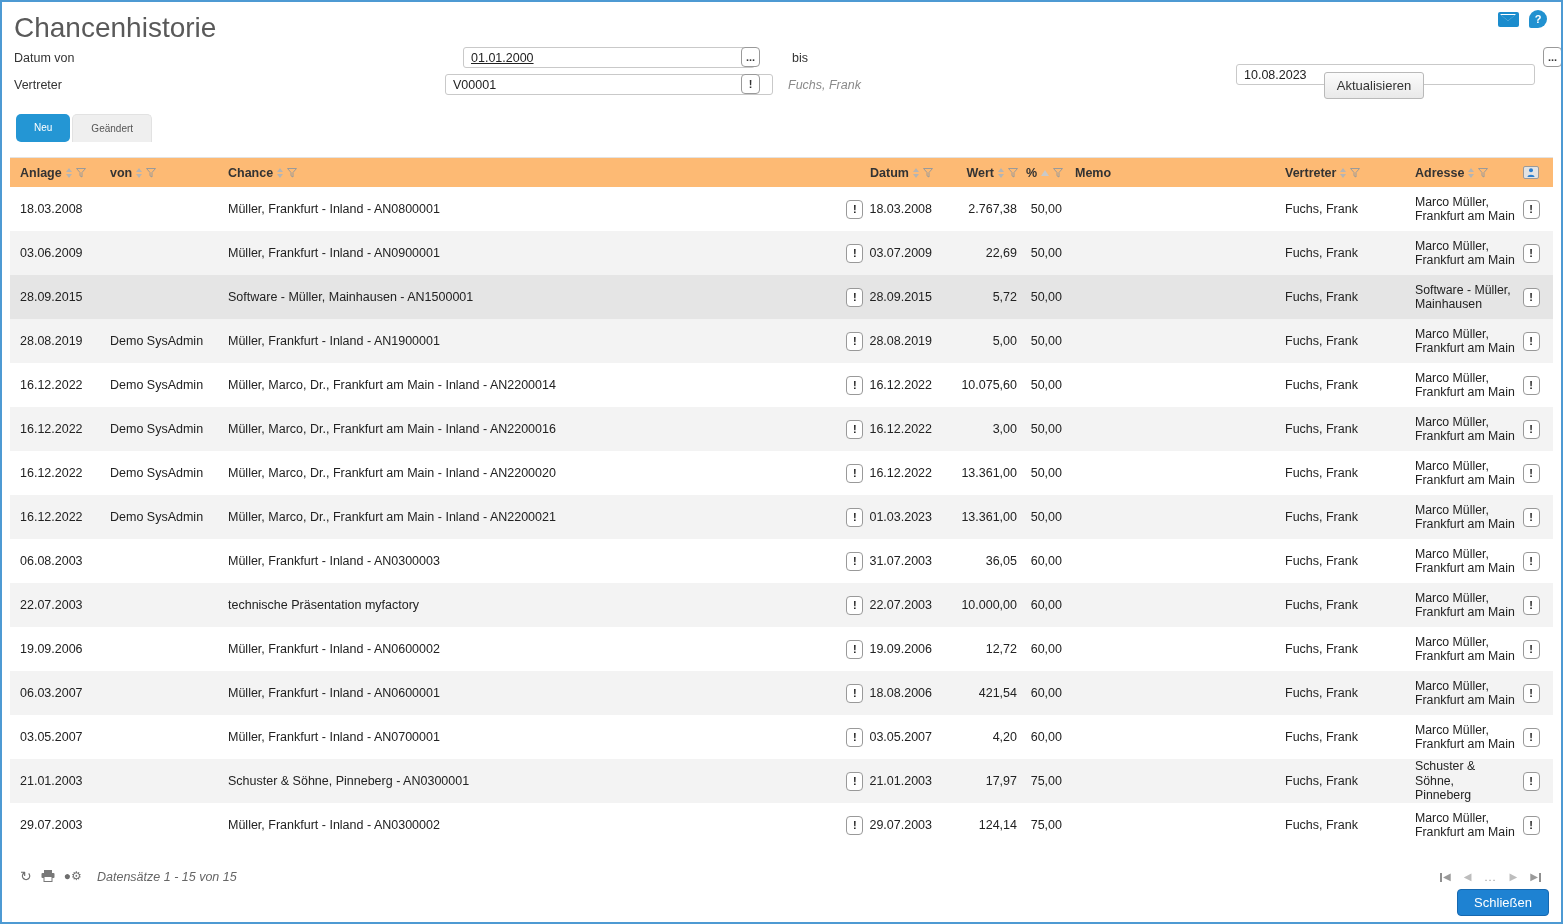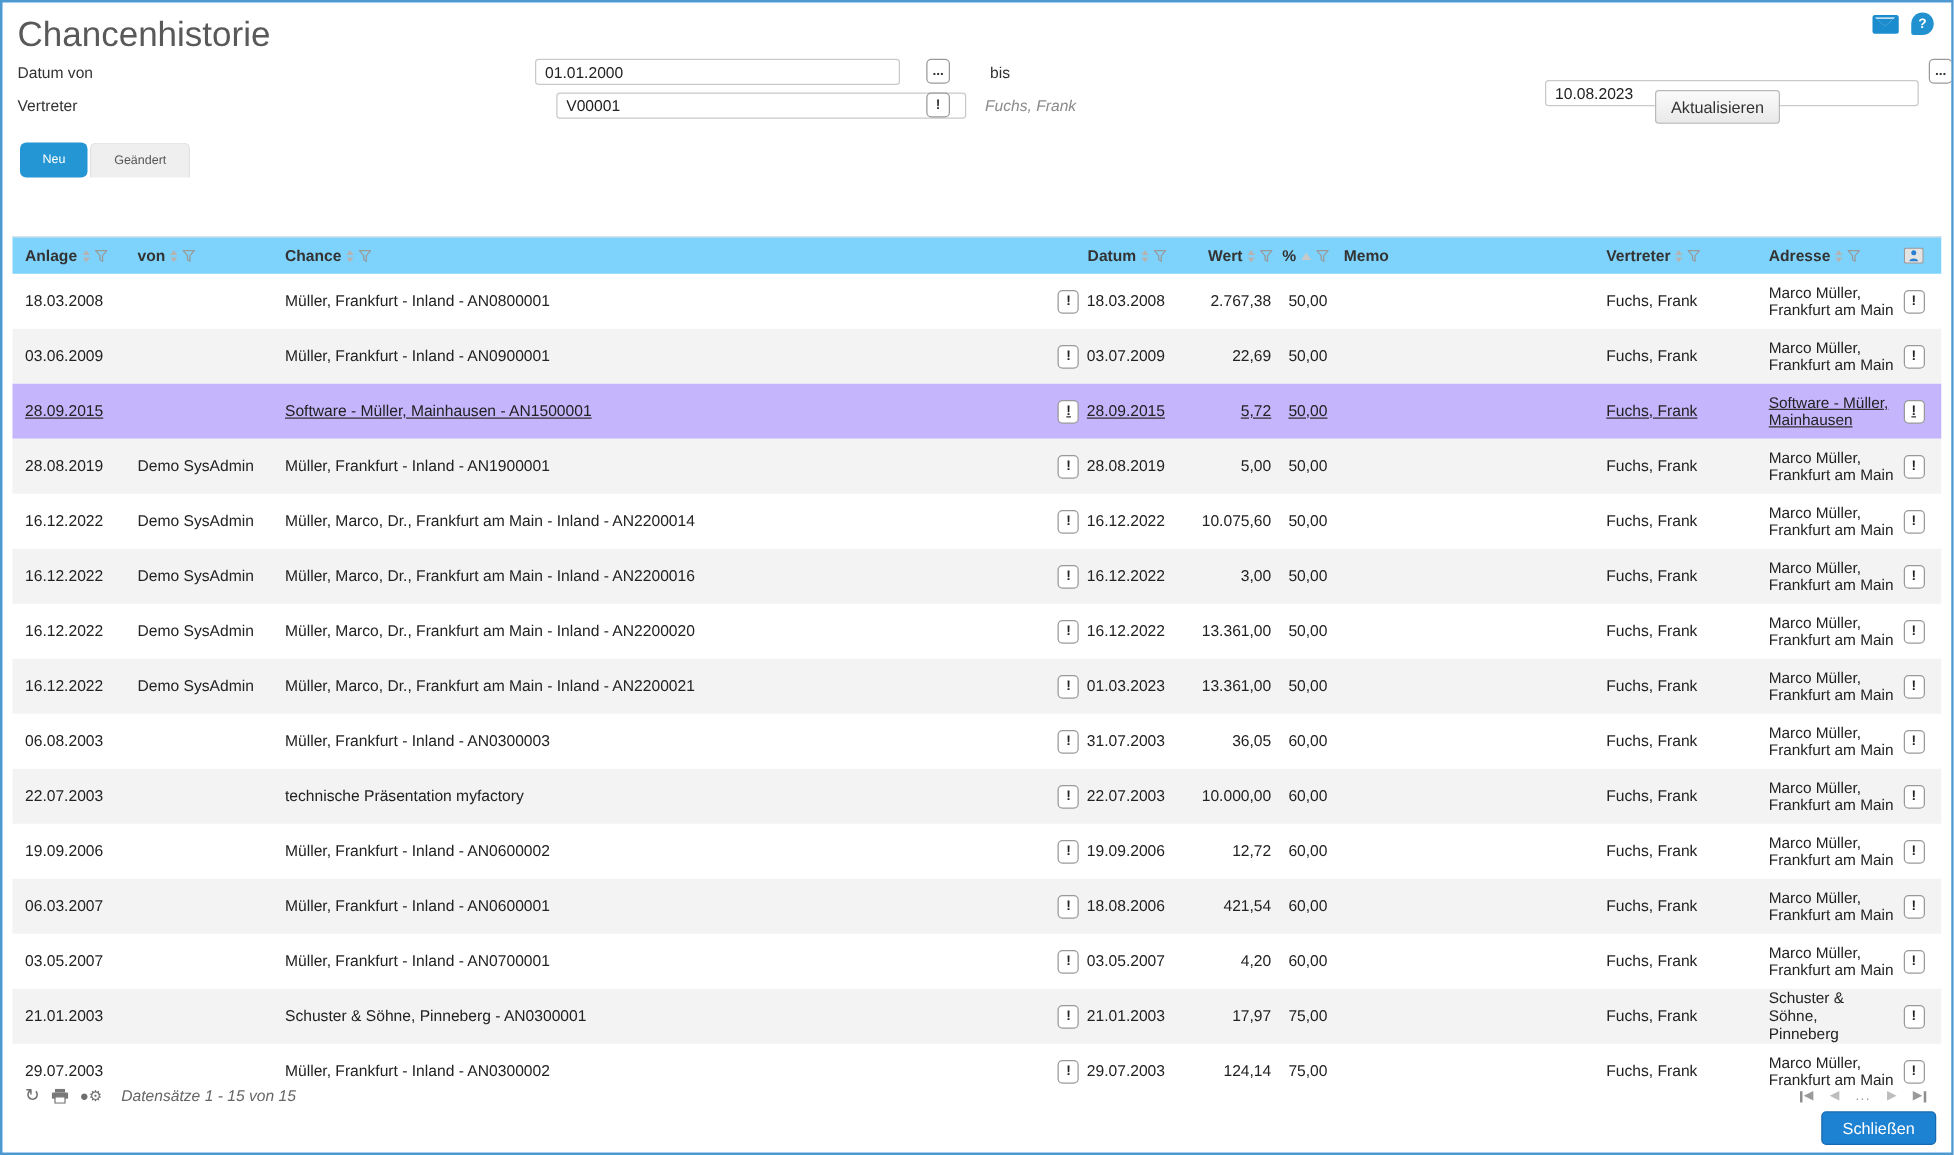--- a/index.html
+++ b/index.html
@@ -40,21 +40,21 @@
   .flabel { position:absolute; color:#333; }
   .lbl-datum-von { left:12px; top:5px; }
   .lbl-bis { left:790px; top:5px; }
   .lbl-vertreter { left:12px; top:32px; }
   .vertreter-name { position:absolute; left:786px; top:32px; color:#8a8a8a; font-style:italic; }
 
   input.txt {
     position:absolute; height:21px; border:1px solid #c9c9c9; border-radius:3px;
     font-family:inherit; font-size:12.5px; color:#222; padding:0 7px; outline:none;
   }
-  .inp-datum-von { left:426px; top:1px; width:292px; }
+  .inp-datum-von { left:461px; top:1px; width:292px;text-decoration:underline; }
   .inp-bis { left:1188px; top:18px; width:299px;margin-left:46px; }
   .inp-vertreter { left:443px; top:28px; width:328px; }
 
   .mini-btn {
     position:absolute; width:19px; height:20px; background:#fff;
     border:1px solid #9a9a9a; border-radius:4px; font-size:11px; font-weight:bold;
     color:#333; text-align:center; line-height:17px; cursor:pointer; font-family:inherit; padding:0;
   }
   .dots1 { left:739px; top:1px; }
   .dots2 { left:1541px; top:1px; }
@@ -74,37 +74,37 @@
   }
   .tab.active { background:#2496d4; color:#fff; border-radius:5px; }
   .tab.inactive { background:#efefef; color:#555; border:1px solid #e2e2e2; border-bottom:none; margin-left:2px; }
 
   
   .table { position:absolute; left:8px; top:155px; width:1543px; }
   .thead, .trow {
     display:grid;
     grid-template-columns:90px 118px 617px 100px 85px 45px 210px 130px 112px 28px;
   }
-  .thead { background:#7dd3fc; height:30px; border-top:1px solid #e3e3e3;margin-top:32px; }
+  .thead { background:#fdba74; height:30px; border-top:1px solid #e3e3e3; }
   .hcell {
     display:flex; align-items:center; gap:4px; font-weight:bold; font-size:12.5px;
     color:#333; padding-left:10px; cursor:pointer; overflow:hidden;
   }
   .hcell.right { justify-content:flex-end; padding-left:0; padding-right:2px; }
   .hcell.icon-col { justify-content:center; padding:0; }
 
   .sort-both { display:inline-flex; flex-direction:column; align-items:center; gap:2px; cursor:pointer; }
   .sort-both .up { width:0; height:0; border-left:3.5px solid transparent; border-right:3.5px solid transparent; border-bottom:4px solid #b4b4b4; }
   .sort-both .down { width:0; height:0; border-left:3.5px solid transparent; border-right:3.5px solid transparent; border-top:4px solid #b4b4b4; }
   .sort-asc { width:0; height:0; border-left:4.5px solid transparent; border-right:4.5px solid transparent; border-bottom:6px solid #c9c9c9; cursor:pointer; }
   .funnel { display:inline-flex; cursor:pointer; }
 
   .trow { height:44px; font-size:12.5px; cursor:pointer; }
   .trow:nth-child(even) { background:#f3f3f3; }
-  .trow.selected { background:#c4b5fd;text-decoration:underline; }
+  .trow.selected { background:#e5e5e5; }
   .cell { display:flex; align-items:center; padding-left:10px; overflow:hidden; color:#222; }
   .cell.right { justify-content:flex-end; padding-left:0; padding-right:3px; }
   .cell.datum { gap:6px; }
   .cell.action { justify-content:center; padding:0; }
   .adr { line-height:14.5px; font-size:12.3px; }
 
   .detail-btn {
     width:17px; height:19px; border:1px solid #999; border-radius:4px; background:#fff;
     font-weight:bold; font-size:11px; color:#222; text-align:center; line-height:16px;
     cursor:pointer; padding:0; font-family:inherit; flex:0 0 auto;

